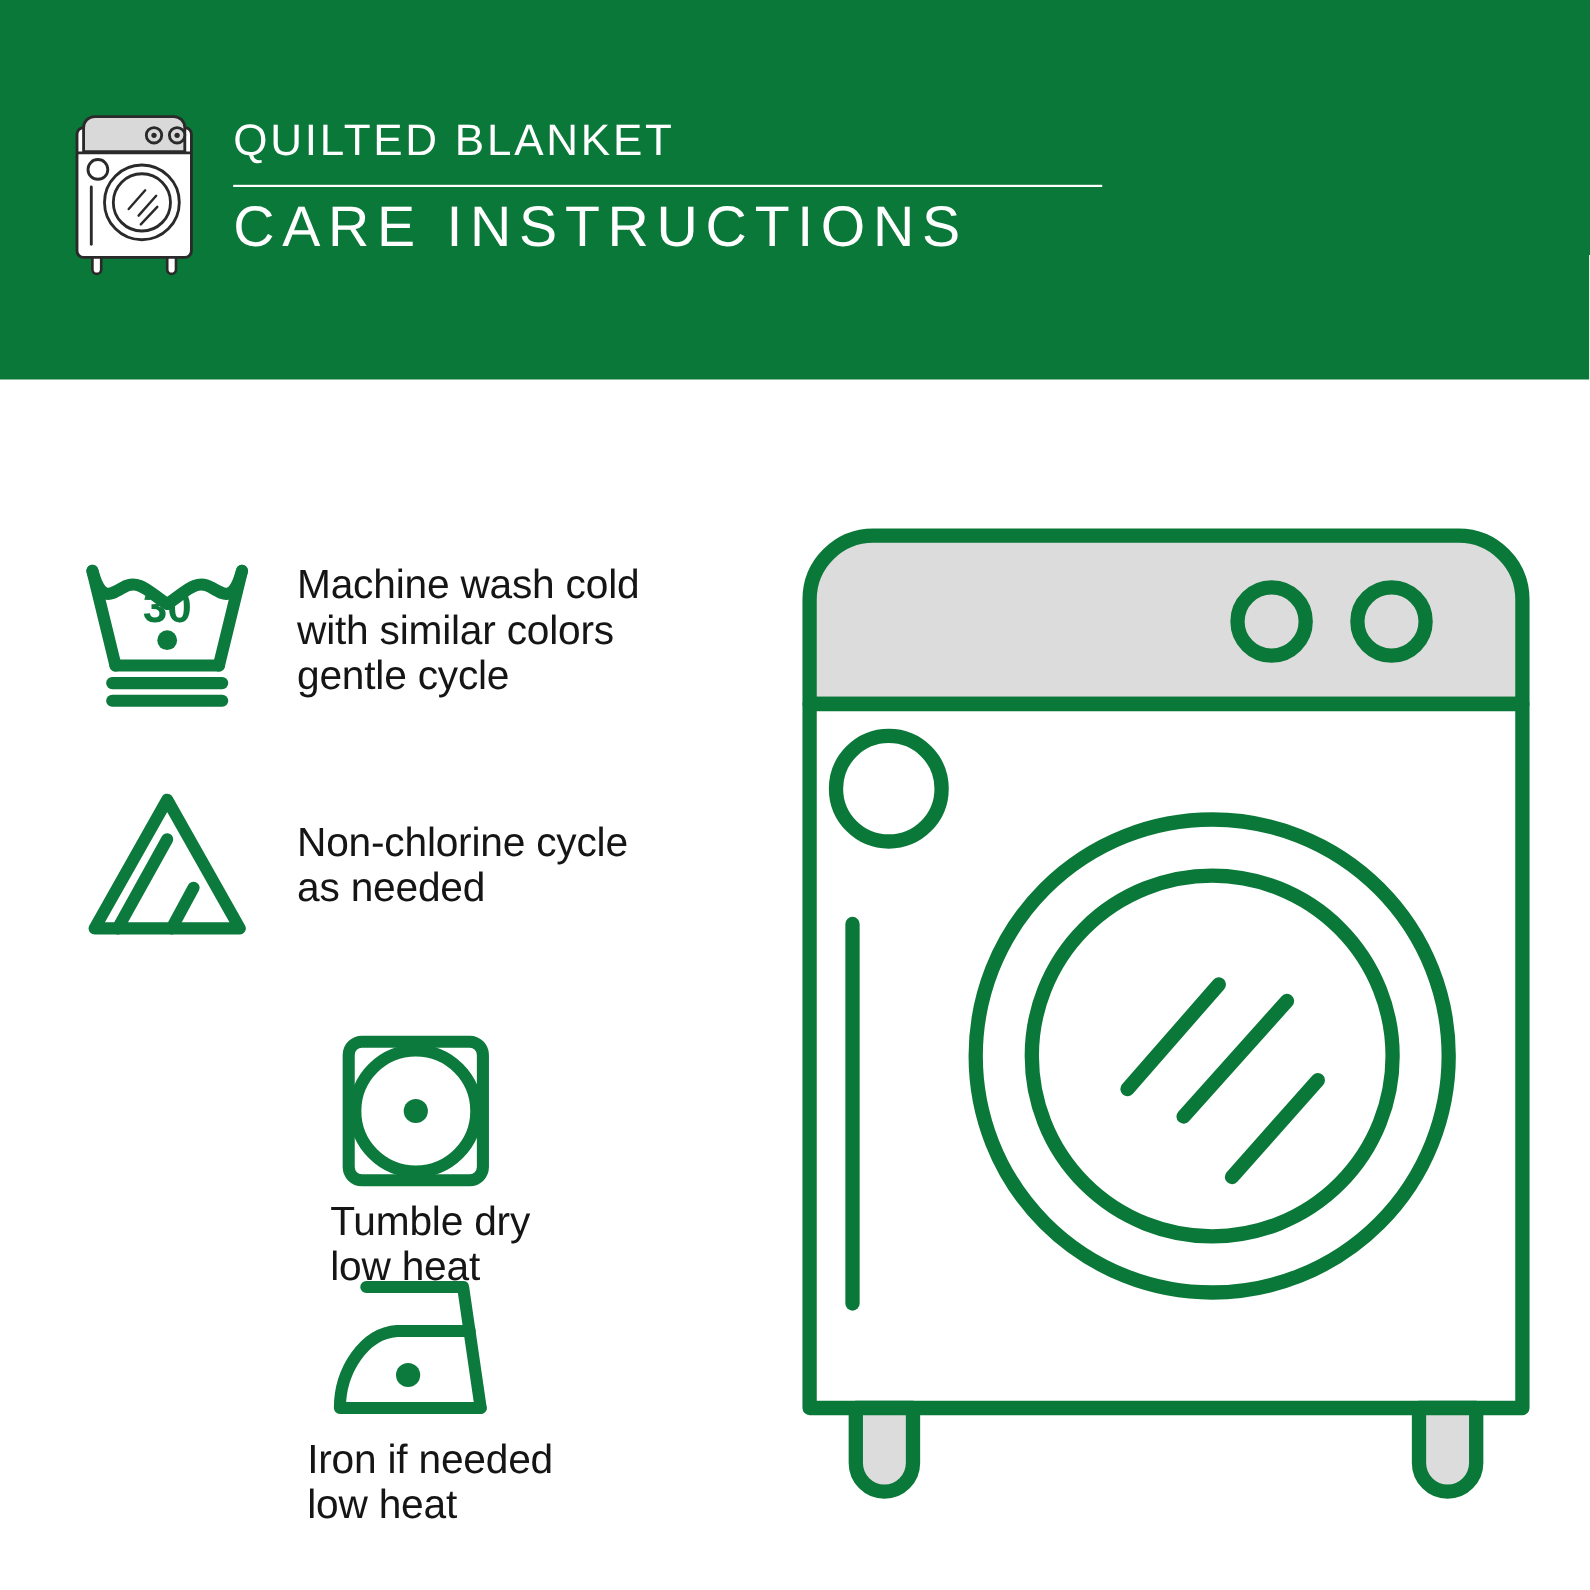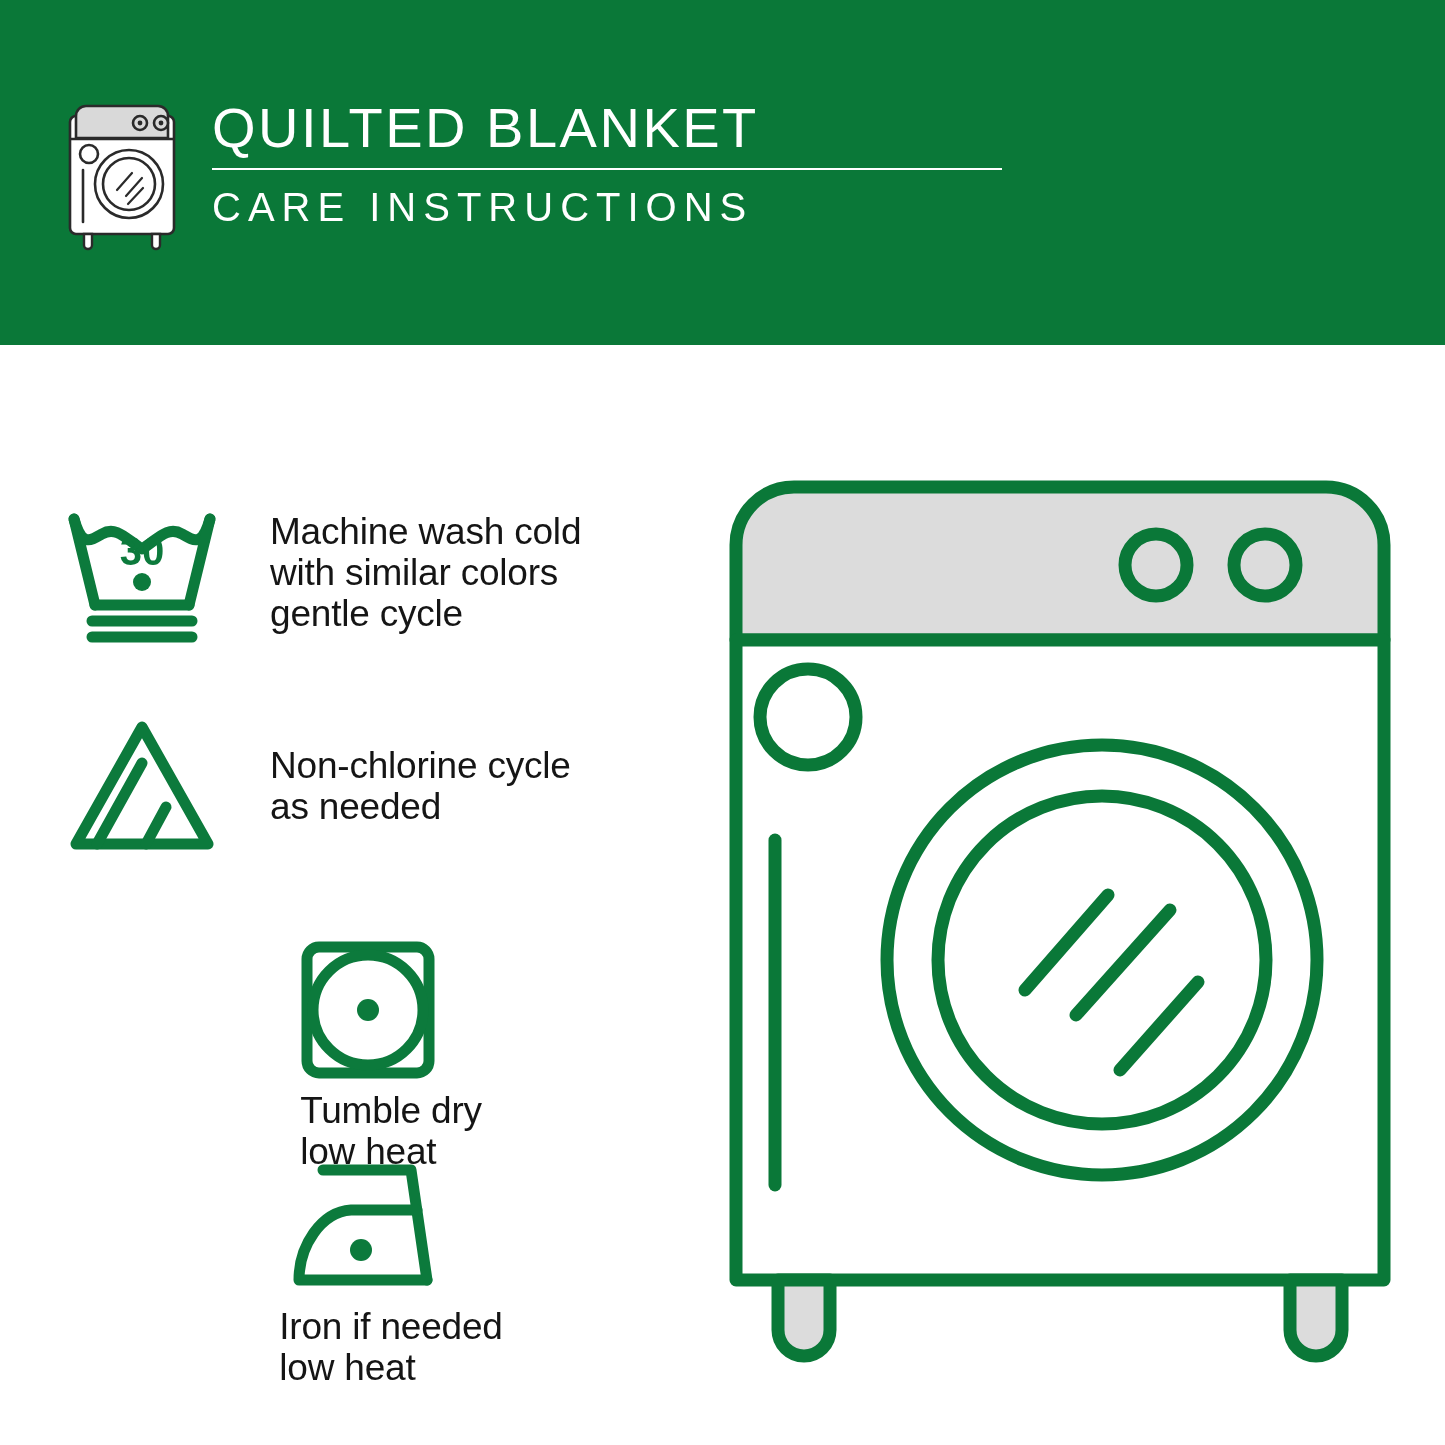--- a/index.html
+++ b/index.html
@@ -43,56 +43,56 @@
     flex: 0 0 auto;
     margin-top: 2px;
   }
   .title-block {
     margin-left: 30px;
     flex: 1 1 auto;
     padding-top: 2px;
   }
   .title-main {
     color: #ffffff;
-    font-size: 56px;
+    font-size: 40px;
     line-height: 60px;
     font-weight: 300;
     letter-spacing: 2.5px;
     white-space: nowrap;
     font-family: "Liberation Sans", sans-serif;
   }
   .title-rule {
     height: 2px;
     background: #ffffff;
     margin: 10px 0 8px 0;
     width: 100%;
   }
   .title-sub {
     color: #ffffff;
-    font-size: 40px;
+    font-size: 52px;
     line-height: 58px;
     font-weight: 300;
     letter-spacing: 7px;
     white-space: nowrap;
     font-family: "Liberation Sans", sans-serif;
   }
   .care-row {
     position: absolute;
     left: 62px;
     display: flex;
     align-items: center;
     width: 620px;
   }
   .care-row .sym {
     width: 170px;
     height: 160px;
     flex: 0 0 auto;
     display: flex;
     align-items: center;
-    justify-content: flex-start;
+    justify-content: flex-end;
   }
   .care-row .sym svg {
     display: block;
   }
   .care-text {
     margin-left: 38px;
     color: #151515;
     font-size: 37px;
     line-height: 41px;
     font-weight: 400;

